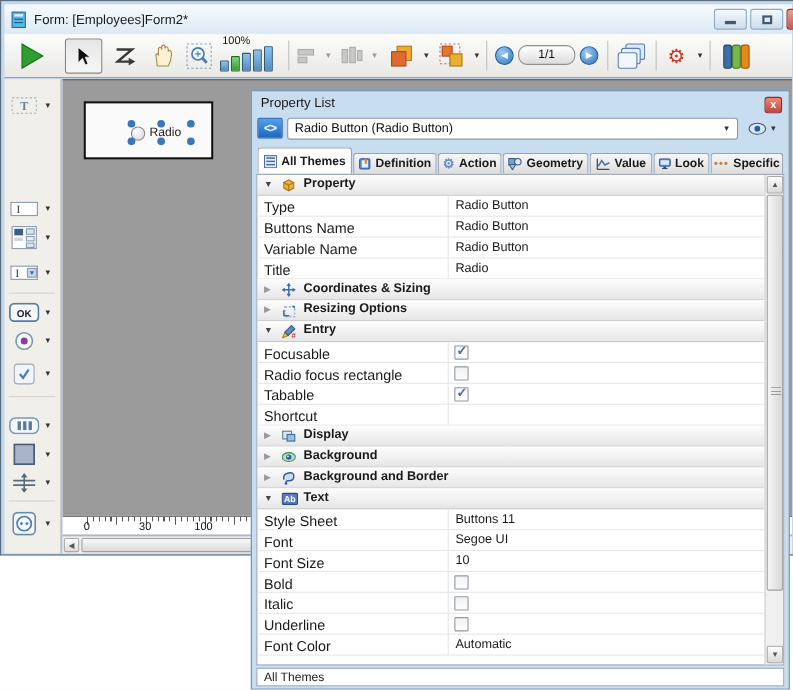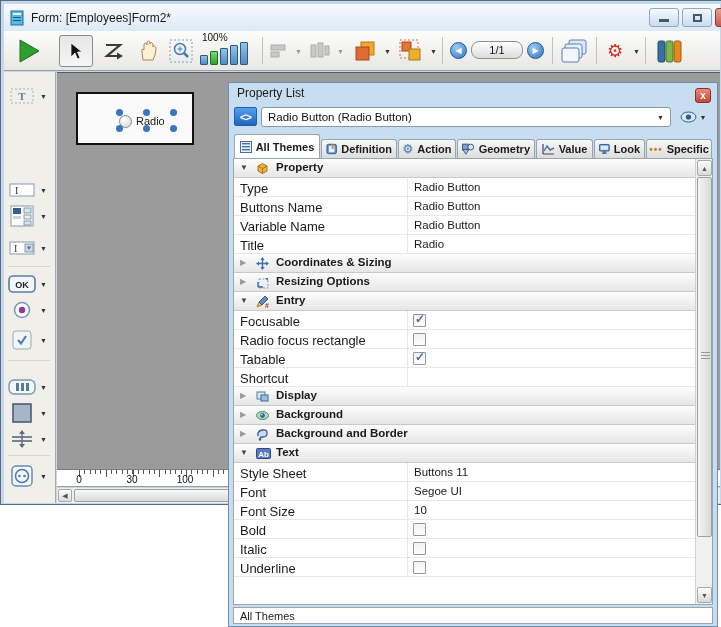--- a/index.html
+++ b/index.html
@@ -642,20 +642,25 @@
             <span class="mark"></span>
           </span>
       </div>
       <div class="prow" style="top:399px">
         <span class="plabel">Underline</span>
           <span class="pdiv"></span>
         <span class="pcheck">
             <span class="mark"></span>
           </span>
       </div>
+      <div class="prow" style="top:418px">
+        <span class="plabel">Font Color</span>
+          <span class="pdiv"></span>
+        <span class="pvalue">Automatic</span>
+      </div>
 
       <div class="vscroll">
         <div class="vs-btn" style="top:1px">
             <span>▲</span>
           </div>
         <div class="vs-thumb">
             <span class="vs-grip"></span>
           </div>
         <div class="vs-btn" style="top:428px">
             <span>▼</span>

